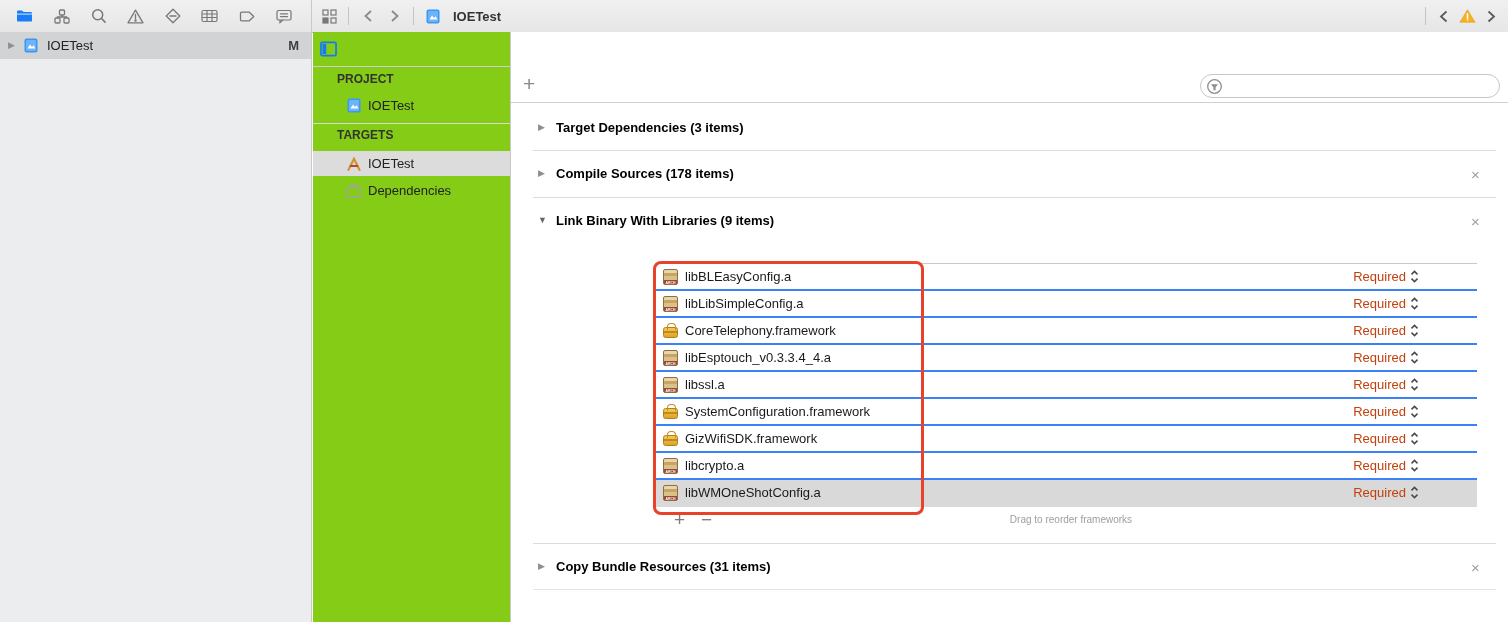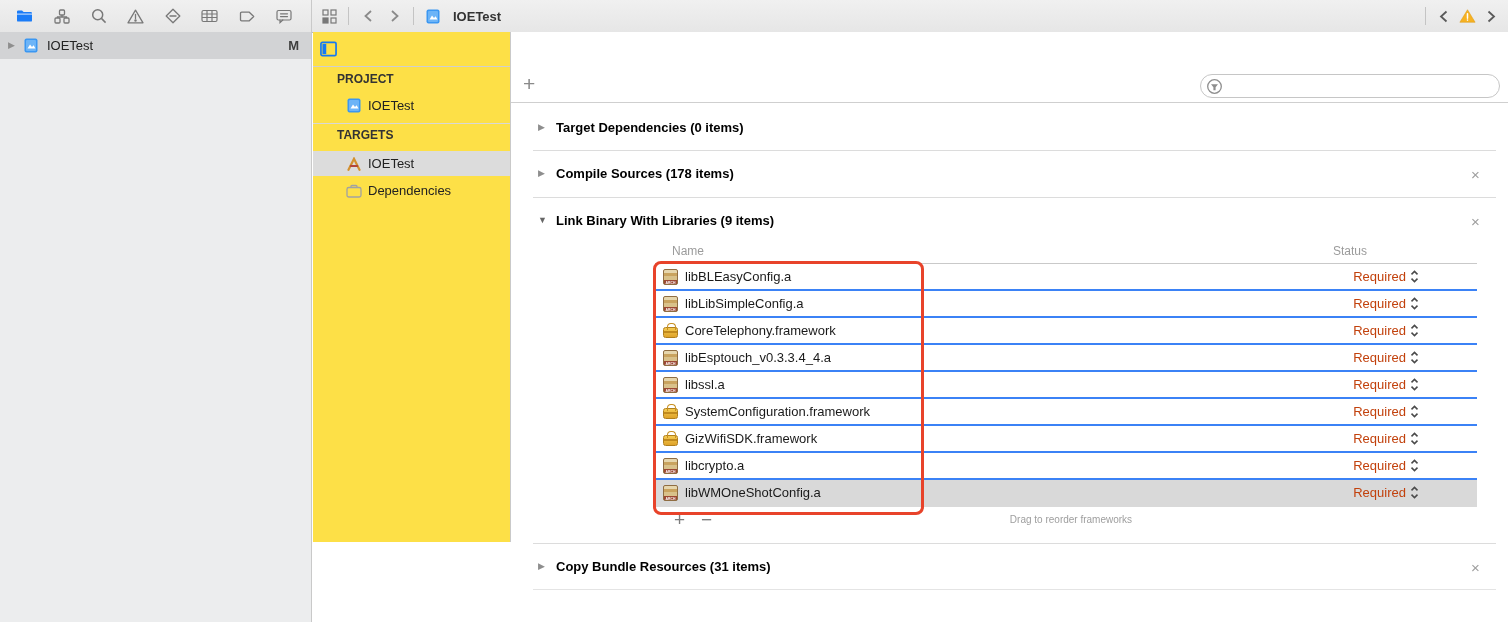--- a/index.html
+++ b/index.html
@@ -23,21 +23,21 @@
   .right-nav .vsep{margin-right:2px;}
   
   .navigator{position:absolute;left:0;top:32px;width:312px;height:590px;
     background:#ecedee;border-right:1px solid #c9c9c9;box-sizing:border-box;}
   .nav-row{height:27px;background:#d2d3d5;display:flex;align-items:center;padding:0 12px 0 8px;}
   .disc{color:#8e8e8e;font-size:9px;line-height:1;}
   .disc.dark{color:#666;}
   .nav-row .label{font-size:13px;color:#222;margin-left:7px;}
   .nav-row .badge{margin-left:auto;font-size:13px;font-weight:bold;color:#3f3f3f;}
   
-  .sidebar{position:absolute;left:313px;top:32px;width:198px;height:510px;background:#fde047;
+  .sidebar{position:absolute;left:313px;top:32px;width:198px;height:590px;background:#84cc16;
     border-right:1px solid #c9c9c9;box-sizing:border-box;}
   .sidebar .top-strip{position:absolute;left:0;top:0;width:100%;height:35px;border-bottom:1px solid #cfcfcf;box-sizing:border-box;}
   .pane-toggle{position:absolute;left:7px;top:9px;}
   .side-header{position:absolute;left:24px;font-size:12px;font-weight:bold;color:#333;}
   .side-item{position:absolute;left:0;width:100%;height:25px;display:flex;align-items:center;padding-left:32px;box-sizing:border-box;}
   .side-item .label{font-size:13px;color:#222;margin-left:6px;}
   .side-item.selected{background:#dcdcdc;}
   .side-div{position:absolute;left:0;width:100%;height:1px;background:#d8d8d8;}
   
   .editor{position:absolute;left:511px;top:32px;width:997px;height:590px;background:#fff;}
@@ -254,41 +254,37 @@
     <span class="filterfield">
       <svg width="17" height="17" viewBox="0 0 17 17">
           <circle cx="8.5" cy="8.5" r="6.8" fill="none" stroke="#8e8e8e" stroke-width="1.3"></circle>
           <path d="M5 6.2h7L9.6 9.2v3H7.4v-3Z" fill="#8e8e8e"></path>
         </svg>
     </span>
   </div>
 
   <div class="sec-title" style="left:27px;top:88px">
     <span class="disc">▶</span>
-    <span>Target Dependencies (0 items)</span>
+    <span>Target Dependencies (3 items)</span>
   </div>
   <div class="hdiv" style="top:118px"></div>
 
   <div class="sec-title" style="left:27px;top:134px">
     <span class="disc">▶</span>
     <span>Compile Sources (178 items)</span>
   </div>
   <span class="closex" style="top:135px">×</span>
   <div class="hdiv" style="top:165px"></div>
 
   <div class="sec-title" style="left:27px;top:181px">
     <span class="disc dark">▼</span>
     <span>Link Binary With Libraries (9 items)</span>
   </div>
   <span class="closex" style="top:182px">×</span>
 
-  <div class="tbl-head">
-    <span class="col" style="left:17px">Name</span>
-    <span class="col" style="left:678px">Status</span>
-  </div>
   <div class="tbl-underline"></div>
 
   <div class="lib-table">
 
     <div class="lib-row">
       <span class="lib-icon lib-icon-archive"></span>
       <span class="lib-name">libBLEasyConfig.a</span>
       <span class="status-ctl">
           <span>Required</span>
           <svg width="9" height="13" viewBox="0 0 9 13">

